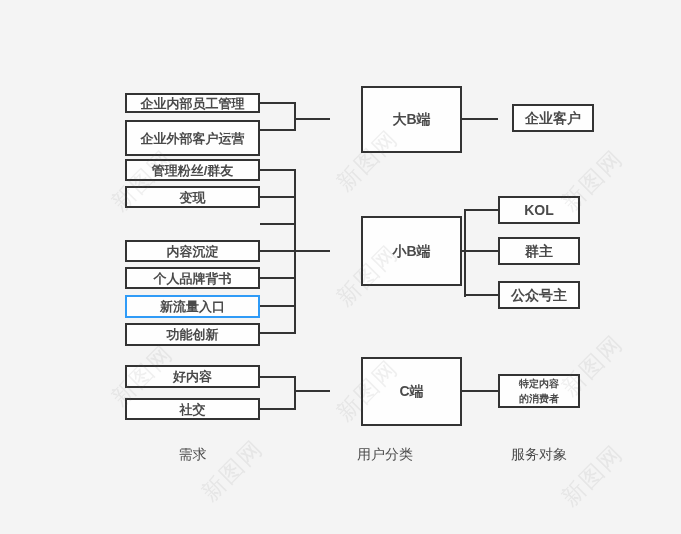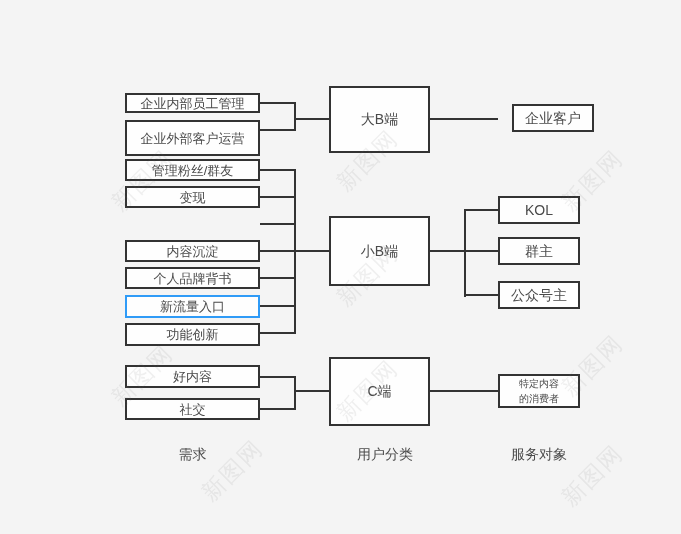--- a/index.html
+++ b/index.html
@@ -33,22 +33,23 @@
     box-sizing:border-box;
     background:var(--box-fill,#ffffff);
     border:2px solid var(--box-border,#333333);
     color:var(--text,#4a4a4a);
     display:flex;
     align-items:center;
     justify-content:center;
     text-align:right;
     font-size:13px;
     line-height:15px;
+    font-weight:bold;
   }
-  .node.mid{font-size:14px;}
+  .node.mid{font-size:14px;margin-left:32px;}
   .node.right{font-size:14px;}
   .node.hl{border-color:var(--highlight,#2f9bf7);}
   .node.pre{white-space:pre-line;font-size:10px;}
   .col-label{
     position:absolute;
     z-index:2;
     color:var(--text,#4a4a4a);
     font-size:14px;
     text-align:center;
   }

